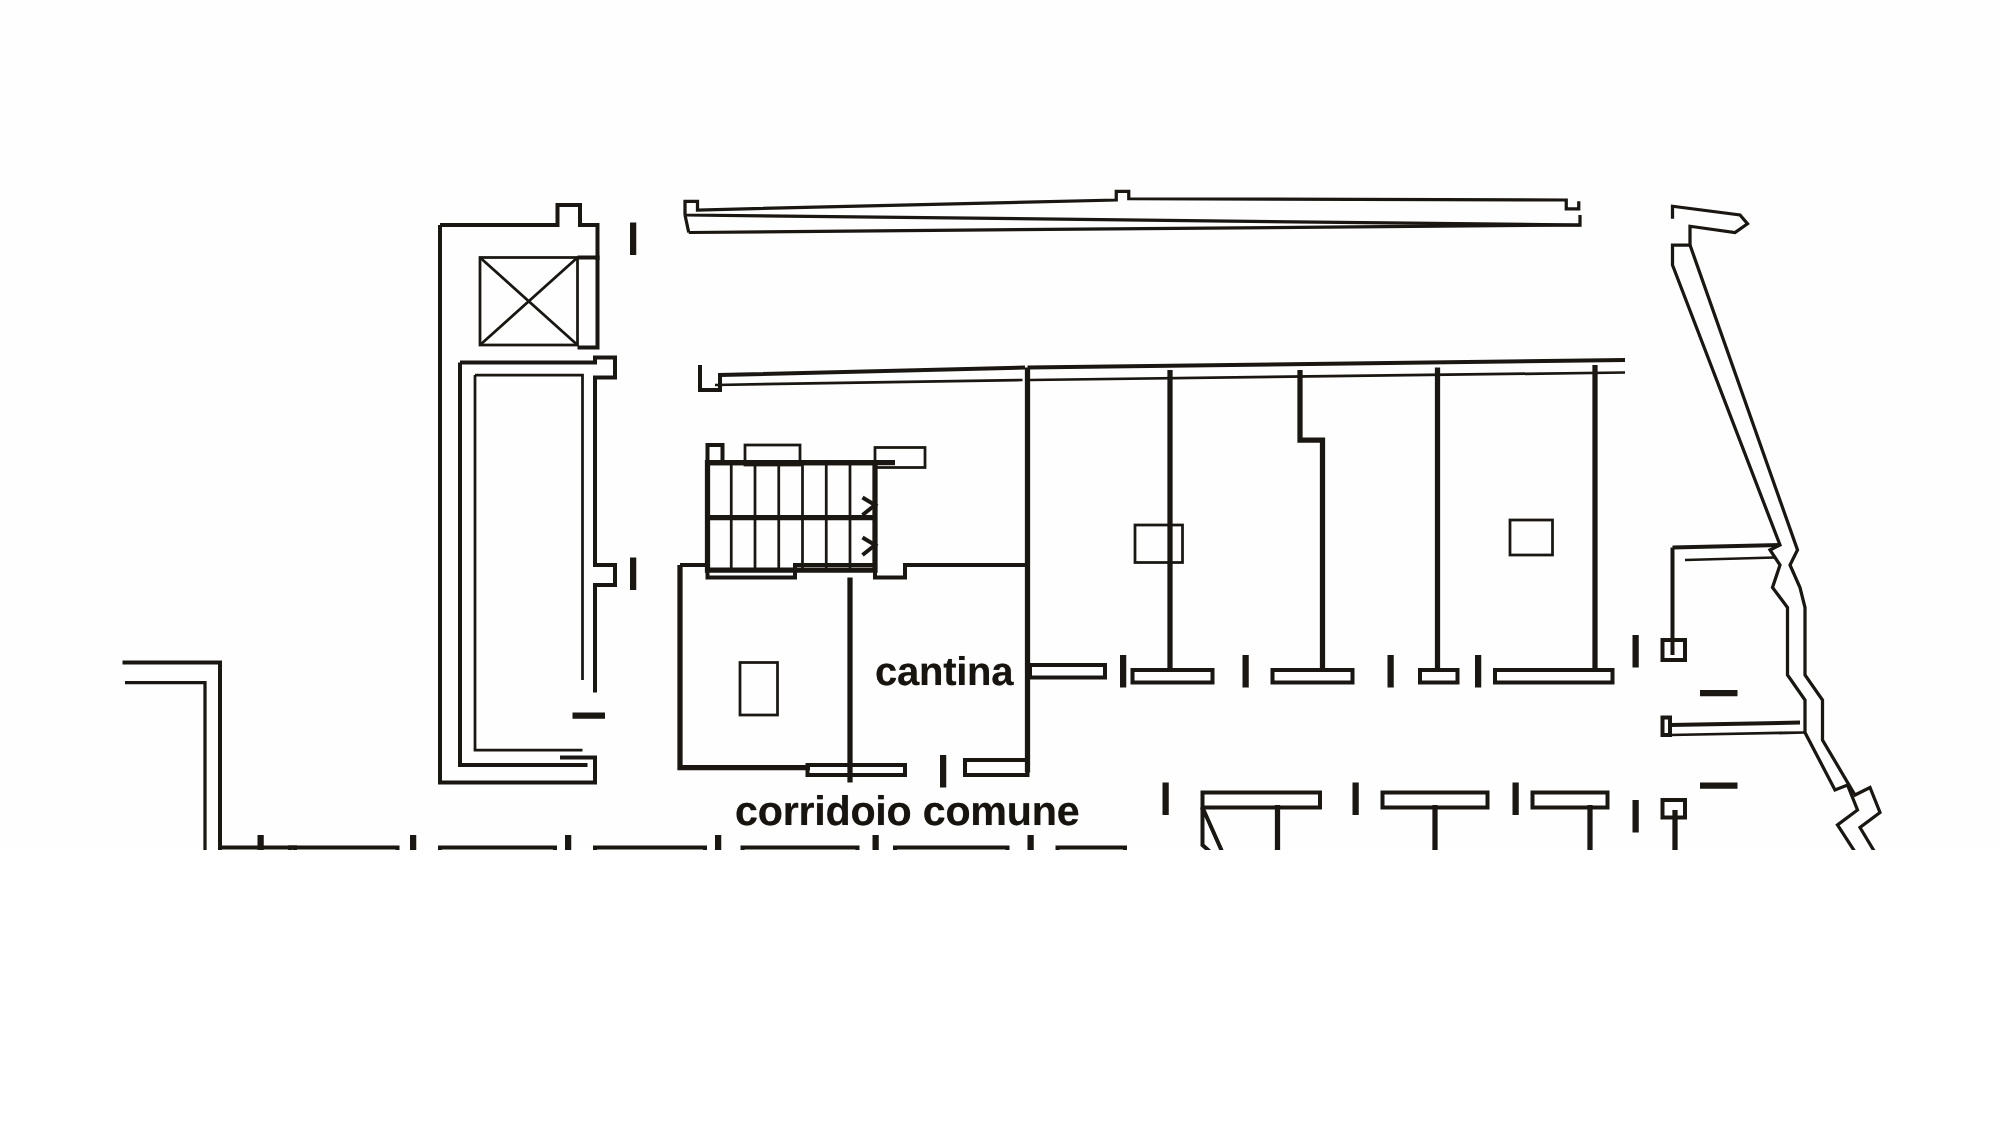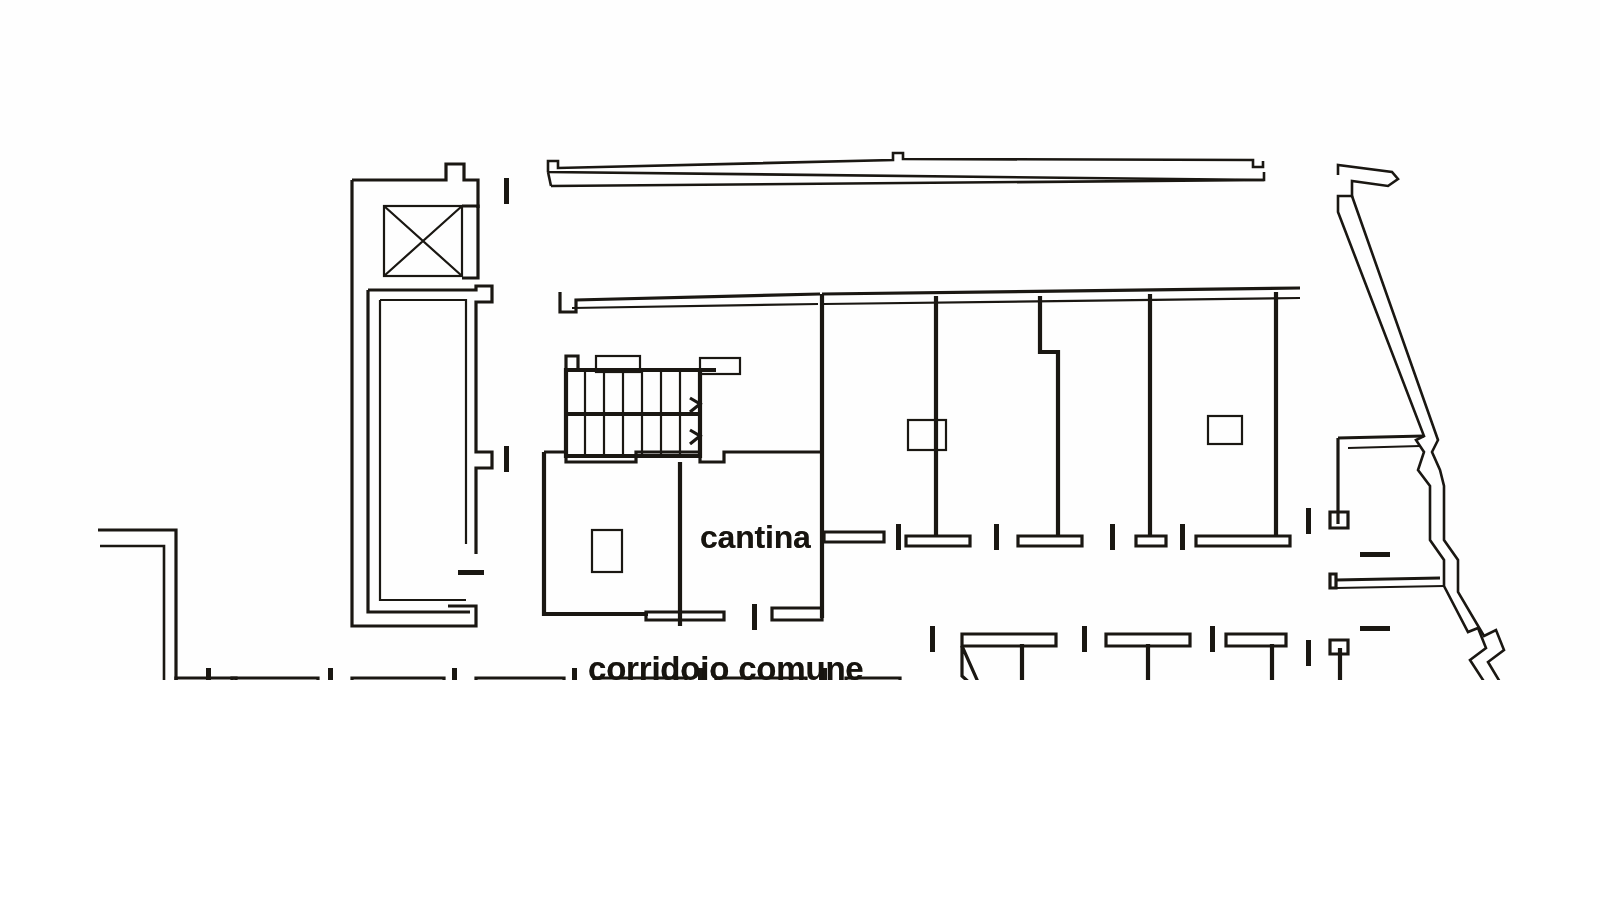--- a/index.html
+++ b/index.html
@@ -33,21 +33,21 @@
     
     text-shadow: 0 0 0.6px rgba(20,16,12,0.55);
   }
   #label-cantina {
     left: 700px;
     top: 519px;
     font-size: 32px;
   }
   #label-corridoio {
     left: 588px;
-    top: 650px;
+    top: 630px;
     font-size: 33px;
   }
 </style>
 </head>
 <body>
 
 <div id="plan-root">
 
   <svg id="plan-svg" viewBox="0 0 1600 900">
     <defs>

